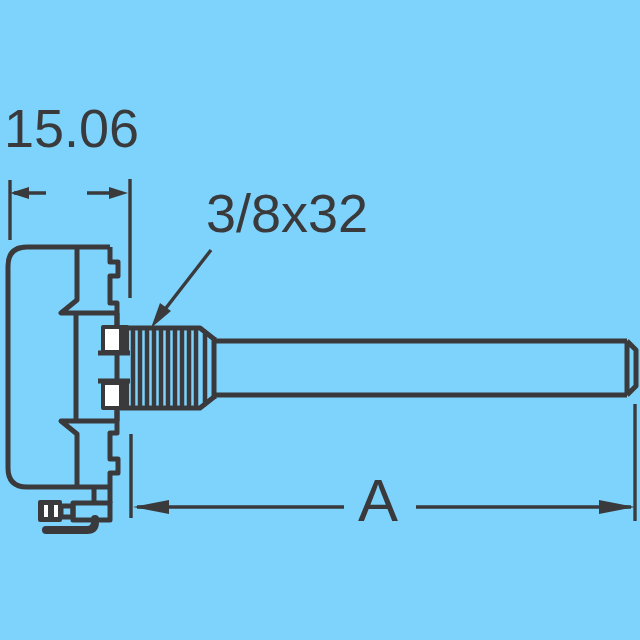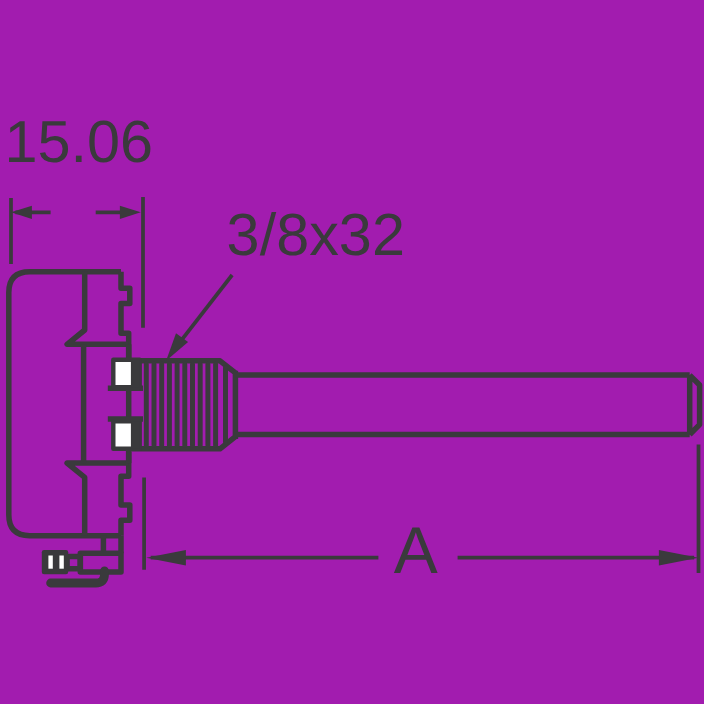--- a/index.html
+++ b/index.html
@@ -7,21 +7,21 @@
     padding: 0;
     width: 640px;
     height: 640px;
     background: #ffffff;
     overflow: hidden;
   }
   .canvas {
     position: relative;
     width: 640px;
     height: 640px;
-    background: #a21caf;
+    background: #7dd3fc;
   }
   svg {
     display: block;
     width: 640px;
     height: 640px;
   }
   svg text {
     font-family: "Liberation Sans", "DejaVu Sans", sans-serif;
     font-weight: 400;
   }

